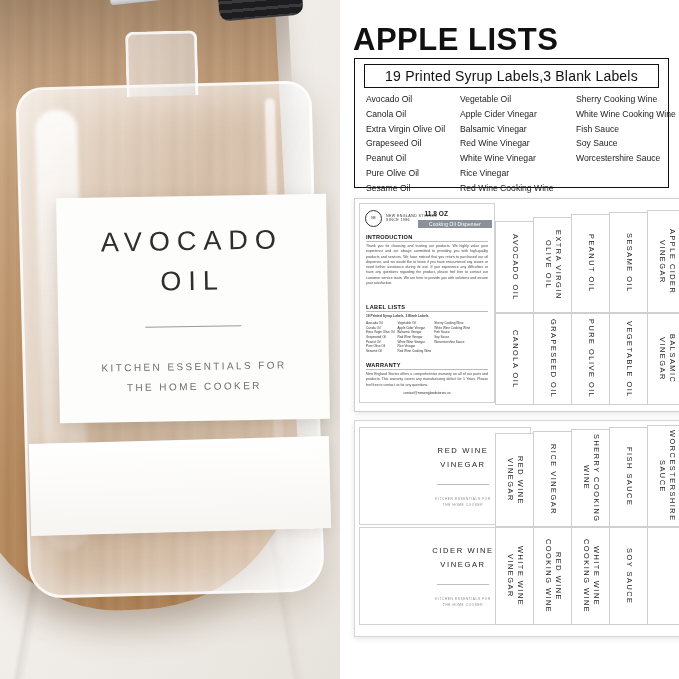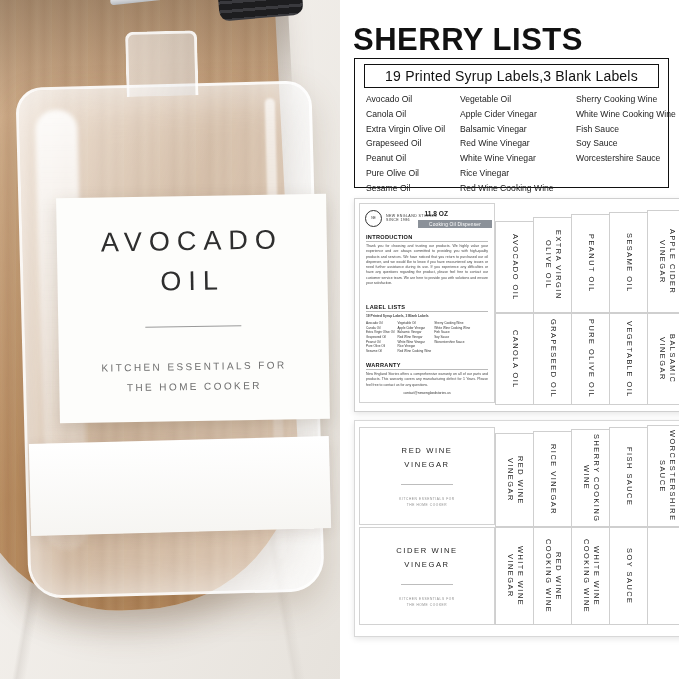--- a/index.html
+++ b/index.html
@@ -196,21 +196,21 @@
   .mc-h{font-size:5.6px;font-weight:700;color:#111;letter-spacing:.3px;
         border-bottom:.7px solid #bbb;padding-bottom:1px;margin-bottom:2px;}
   .mc-p{font-size:3.5px;color:#444;line-height:1.5;text-align:justify;}
   .mc-listcols{display:flex;gap:3px;}
   .mc-listcols div{font-size:3.1px;color:#333;line-height:1.52;white-space:nowrap;}
   .mc-contact{font-size:3.4px;color:#333;text-align:center;margin-top:3px;}
 
   
   .bigcard{
     position:absolute;background:#fff;border:1px solid #d2d2d2;
-    display:flex;flex-direction:column;align-items:center;justify-content:center;
+    display:flex;flex-direction:column;align-items:center;justify-content:center;padding-left:36px;
   }
   .bc-title{font-size:7.6px;letter-spacing:1.6px;color:#222;text-align:center;line-height:1.8;}
   .bc-rule{width:52px;height:1px;background:#bdbdbd;margin:13px 0 12px;}
   .bc-sub{font-size:3.2px;letter-spacing:.6px;color:#8a8a8a;text-align:center;line-height:1.7;}
 </style>
 </head>
 <body>
 
 <div class="stage">
 
@@ -240,21 +240,21 @@
       <div class="bl-sub">
         <span>KITCHEN ESSENTIALS FOR</span><br>
         <span>THE HOME COOKER</span>
       </div>
     </div>
     <div class="bottle-band"></div>
   </div>
 
   <div class="right">
 
-    <div class="heading">SHERRY LISTS</div>
+    <div class="heading">APPLE LISTS</div>
 
     <div class="frame">
       <div class="frame-title">19 Printed Syrup Labels,3 Blank Labels</div>
       <div class="frame-cols">
         <div class="fcol c1">
           <div>Avocado Oil</div>
           <div>Canola Oil</div>
           <div>Extra Virgin Olive Oil</div>
           <div>Grapeseed Oil</div>
           <div>Peanut Oil</div>

